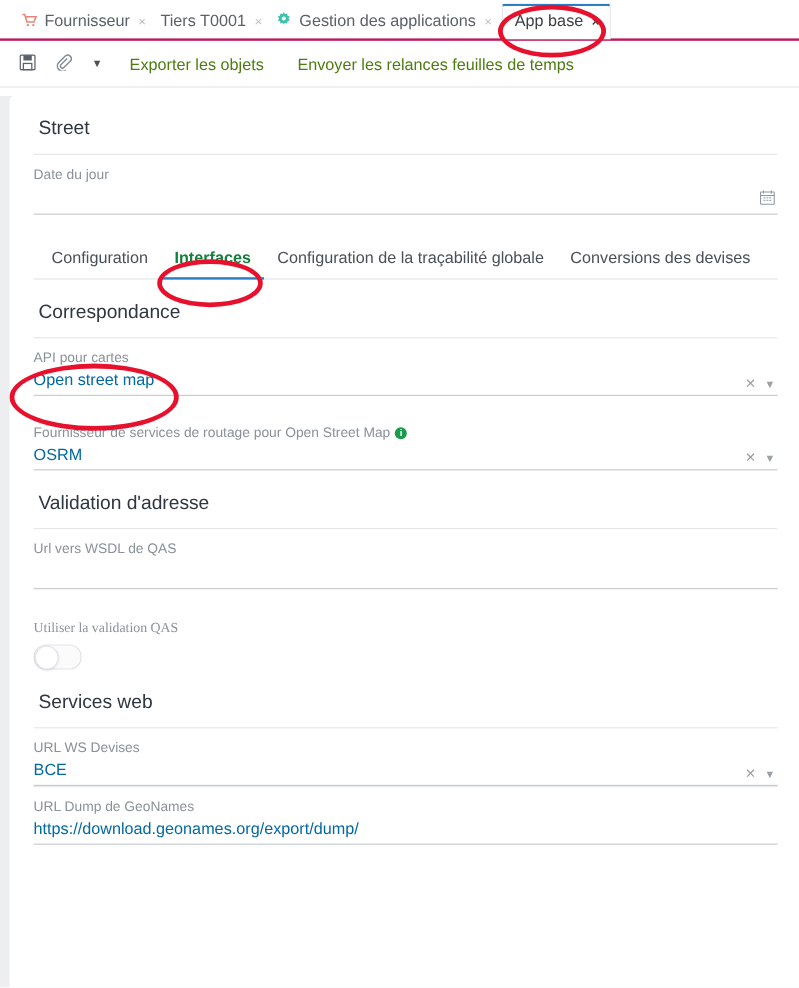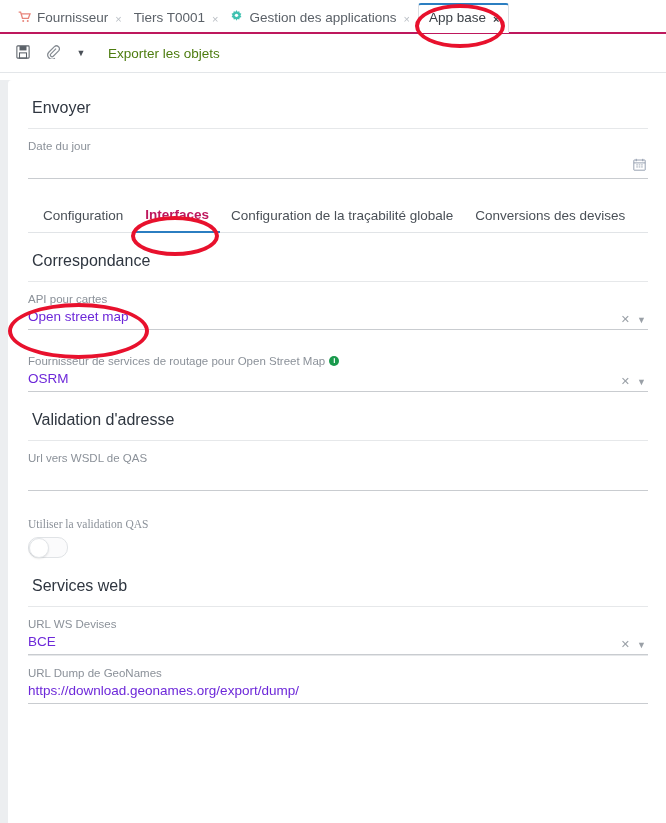--- a/index.html
+++ b/index.html
@@ -128,21 +128,21 @@
   .field-label {
     font-size: 11.5px;
     color: #8b9199;
     line-height: 16px;
     display: flex;
     align-items: center;
     gap: 4px;
   }
   .field-value {
     font-size: 13.5px;
-    color: #6d28d9;
+    color: #0369a1;
     line-height: 20px;
     min-height: 20px;
     border-bottom: 1px solid #c9ccd0;
     padding-bottom: 2px;
   }
   .field-value.empty { min-height: 22px; }
   .field-ctrls {
     position: absolute;
     right: 2px;
     bottom: 4px;
@@ -168,34 +168,34 @@
     color: #fff;
     font-size: 8px;
     line-height: 10px;
     text-align: center;
     font-weight: bold;
   }
 
   
   .subtabs {
     display: flex;
-    align-items: center;
+    align-items: flex-start;
     gap: 0;
     border-bottom: 1px solid #e1e4e7;
     margin-top: 20px;
     padding-left: 4px;
   }
   .subtab {
     padding: 8px 11px 9px 11px;
     font-size: 13.5px;
     color: #4a5057;
     white-space: nowrap;
   }
   .subtab.active {
-    color: #be185d;
+    color: #15803d;
     font-weight: bold;
     border-bottom: 2px solid #2b7ec1;
     margin-bottom: -1px;
   }
 
   
   .toggle {
     width: 38px; height: 19px;
     border: 1px solid #e0e3e6;
     border-radius: 10px;
@@ -271,26 +271,27 @@
       <rect x="4" y="9" width="8" height="6"></rect>
     </svg>
   </div>
   <div class="tb-icon">
     <svg width="14" height="14" viewBox="0 0 16 16" fill="none" stroke="#868c93" stroke-width="1.4">
       <path d="M11.5 4.2L5.6 10.1a1.9 1.9 0 002.7 2.7l6.1-6.1a3.4 3.4 0 00-4.8-4.8L3.2 8.3a4.9 4.9 0 006.9 6.9"></path>
     </svg>
   </div>
   <div class="tb-caret">▼</div>
   <div class="tb-text">Exporter les objets</div>
+  <div class="tb-text">Envoyer les relances feuilles de temps</div>
 </div>
 
 <div class="page">
   <div class="card">
 
-    <h2 class="section-title">Envoyer</h2>
+    <h2 class="section-title">Street</h2>
     <div class="hr"></div>
 
     <div class="field">
       <div class="field-label">Date du jour</div>
       <div class="field-value empty"></div>
       <span class="cal-icon">
         <svg width="13" height="13" viewBox="0 0 16 16" fill="none" stroke="#8b96a8" stroke-width="1.1">
           <rect x="1" y="2.5" width="14" height="12.5" rx="0.5"></rect>
           <path d="M1 6h14M4 1v3M12 1v3"></path>
           <path d="M4 8.5h2M7 8.5h2M10 8.5h2M4 11h2M7 11h2M10 11h2" stroke-width="1"></path>

